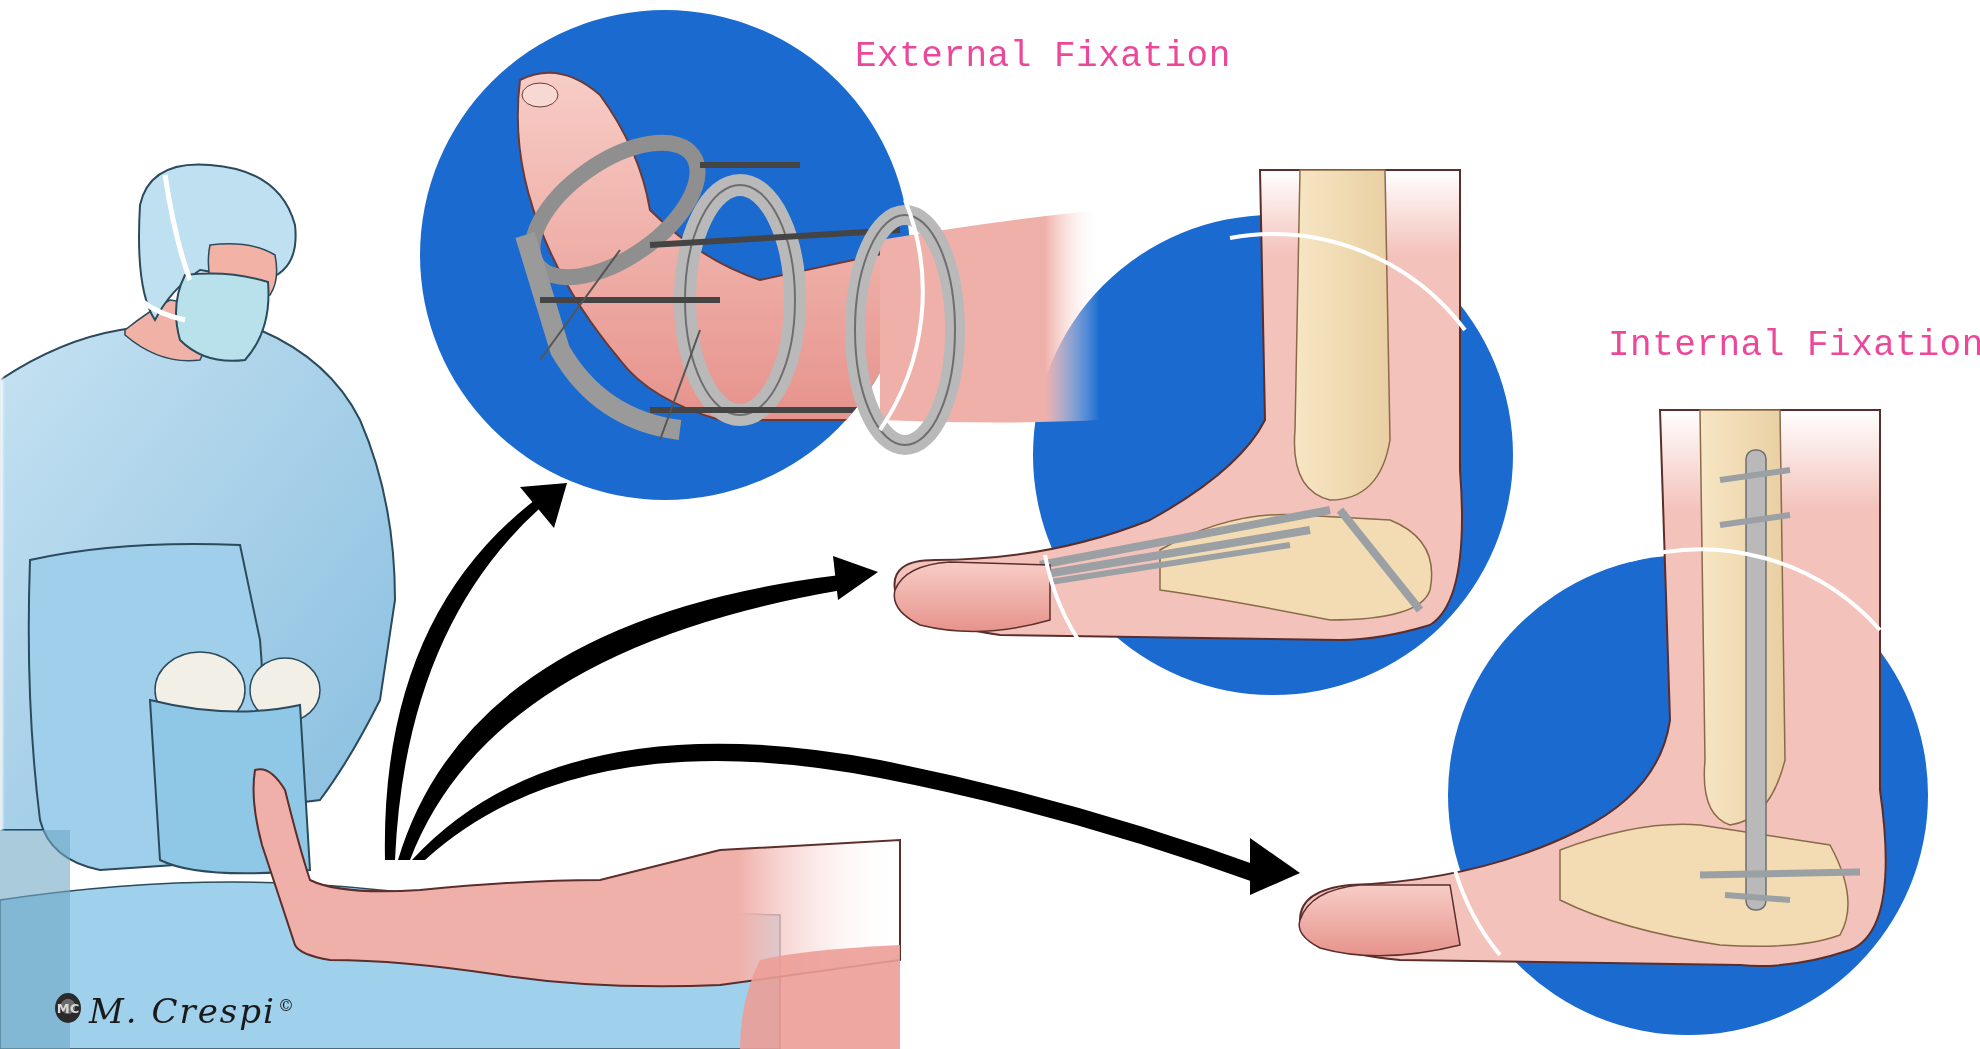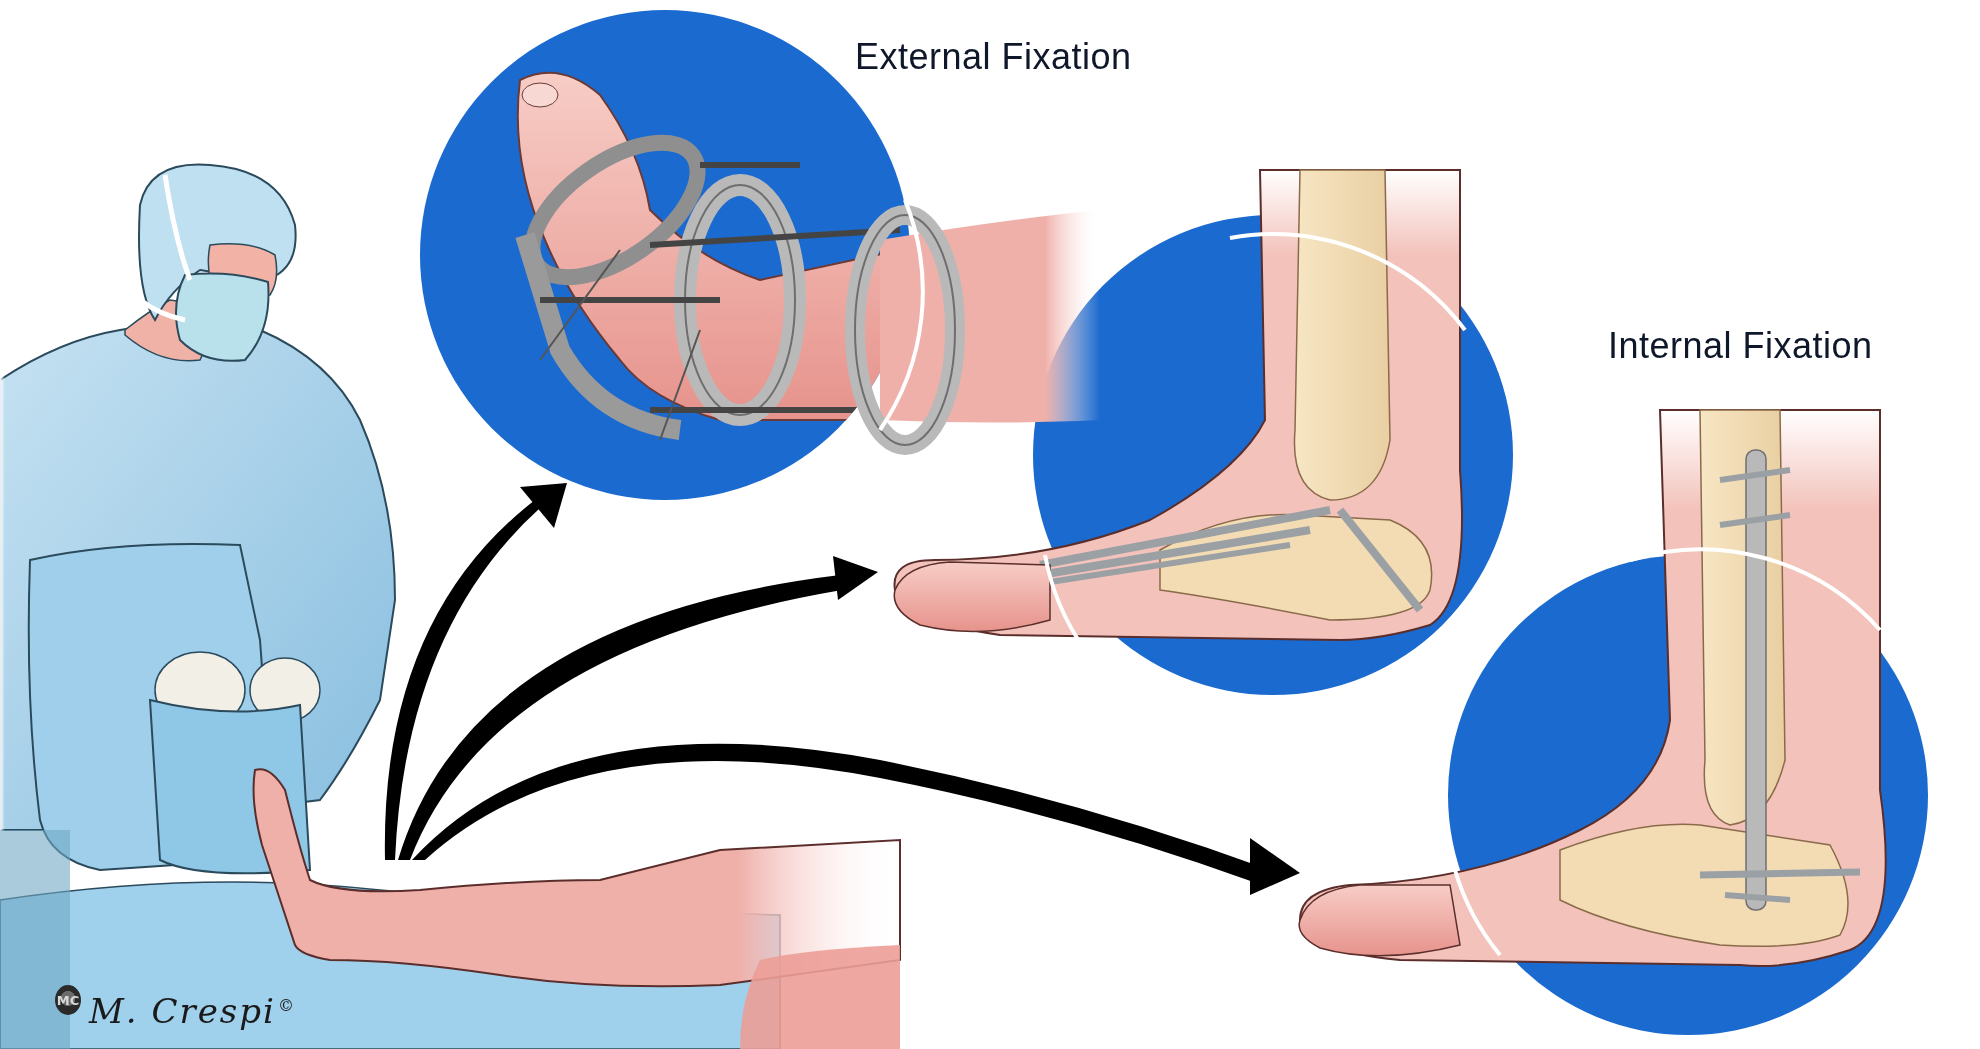--- a/index.html
+++ b/index.html
@@ -1,31 +1,31 @@
 <!DOCTYPE html>
 <html><head>
 <meta charset="utf-8">
 <style>
   html, body { margin: 0; padding: 0; background: #ffffff; }
   body { width: 1980px; height: 1049px; position: relative; overflow: hidden; font-family: "DejaVu Sans", sans-serif; }
   .stage { position: absolute; inset: 0; }
   svg.art { position: absolute; left: 0; top: 0; width: 1980px; height: 1049px; }
   .label {
     position: absolute;
-    color: #0f172a;
-    font-family: Liberation Sans, sans-serif;
+    color: #ec4899;
+    font-family: Liberation Mono, monospace;
     font-size: 36px;
     letter-spacing: 0.5px;
     white-space: nowrap;
   }
   .label-external { left: 855px; top: 36px; }
   .label-internal { left: 1600px; top: 325px; margin-left: 8px; }
   .signature {
     position: absolute; left: 55px; top: 985px;
-    display: flex; gap: 8px;
+    display: flex; align-items: center; gap: 8px;
   }
   .sig-logo {
     width: 26px; height: 30px; border-radius: 50%;
     background: radial-gradient(circle at 50% 45%, #6b6b6b 0 35%, #2a2a2a 36% 100%);
     display: flex; align-items: center; justify-content: center;
     color: #d8d8d8; font-size: 13px; font-weight: bold;
     font-family: "DejaVu Sans", sans-serif;
   }
   .sig-text {
     font-family: "DejaVu Serif", serif;

